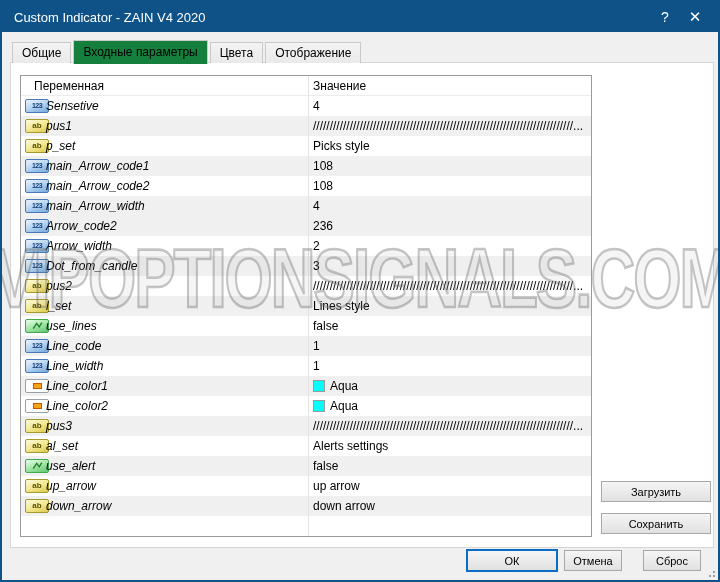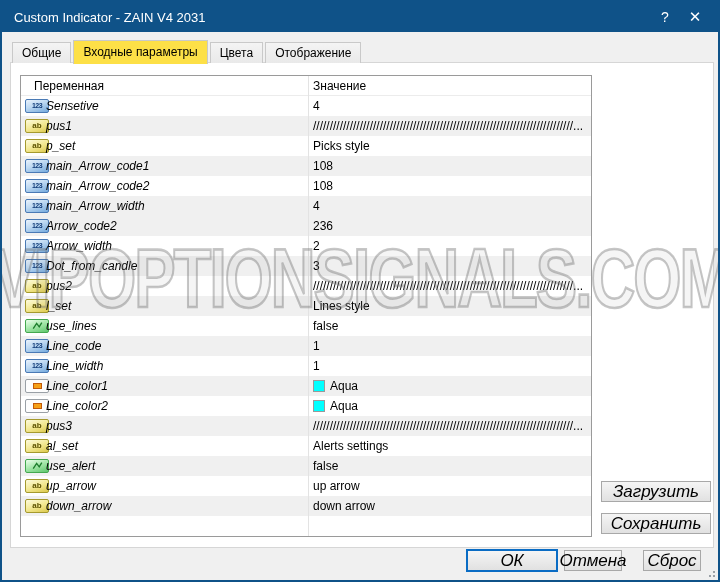--- a/index.html
+++ b/index.html
@@ -34,21 +34,21 @@
   }
   .tab {
     height: 21px; line-height: 20px; font-size: 12px;
     padding: 0 9px; margin-right: 2px;
     background: linear-gradient(180deg, #f4f4f4, #e9e9e9);
     border: 1px solid #c9c9c9; border-bottom: none;
     color: #000; white-space: nowrap;
   }
   .tab.active {
     height: 24px; line-height: 23px;
-    background: #fde047; border-color: #c9c9c9;
+    background: #15803d; border-color: #c9c9c9;
     position: relative; margin-bottom: -1px; z-index: 4;
   }
 
   
   .panel {
     position: absolute; left: 8px; top: 60px; width: 704px; height: 486px;
     background: #ffffff; border: 1px solid #d6d6d6;
   }
 
   
@@ -91,25 +91,24 @@
     position: absolute; left: 292px; right: 2px; font-size: 12px; color: #000;
     white-space: nowrap; overflow: hidden; display: flex; align-items: center; height: 20px;
   }
   .chip {
     display: inline-block; width: 12px; height: 12px; margin-right: 5px;
     border: 1px solid #9a9a9a; flex: 0 0 auto;
   }
 
   
   .btn {
-    position: absolute; font-size: 17px; color: #000;
+    position: absolute; font-size: 11px; color: #000;
     background: linear-gradient(180deg, #f5f5f5, #e1e1e1);
     border: 1px solid #a8a8a8; display: flex; align-items: center; justify-content: center;
     white-space: nowrap;
-    font-style: italic;
   }
   .btn-load   { left: 599px; top: 479px; width: 110px; height: 21px; }
   .btn-save   { left: 599px; top: 511px; width: 110px; height: 21px; }
   .btn-ok     { left: 464px; top: 547px; width: 92px;  height: 23px; border: 2px solid #0a6cc4; }
   .btn-cancel { left: 562px; top: 548px; width: 58px;  height: 21px; }
   .btn-reset  { left: 641px; top: 548px; width: 58px;  height: 21px; }
 
   
   .watermark {
     position: absolute; left: -8px; top: 228px; width: 740px;
@@ -128,21 +127,21 @@
   .grip i:nth-child(1) { right: 0; bottom: 0; }
   .grip i:nth-child(2) { right: 4px; bottom: 0; }
   .grip i:nth-child(3) { right: 0; bottom: 4px; }
 </style>
 </head>
 <body>
 
 <div class="dialog">
 
   <div class="titlebar">
-    <span class="title">Custom Indicator - ZAIN V4 2031</span>
+    <span class="title">Custom Indicator - ZAIN V4 2020</span>
     <span class="tb-btn">?</span>
     <span class="tb-btn close">✕</span>
   </div>
 
   <div class="tabstrip">
       <div class="tab">Общие</div>
       <div class="tab active">Входные параметры</div>
       <div class="tab">Цвета</div>
       <div class="tab">Отображение</div>
     </div>

